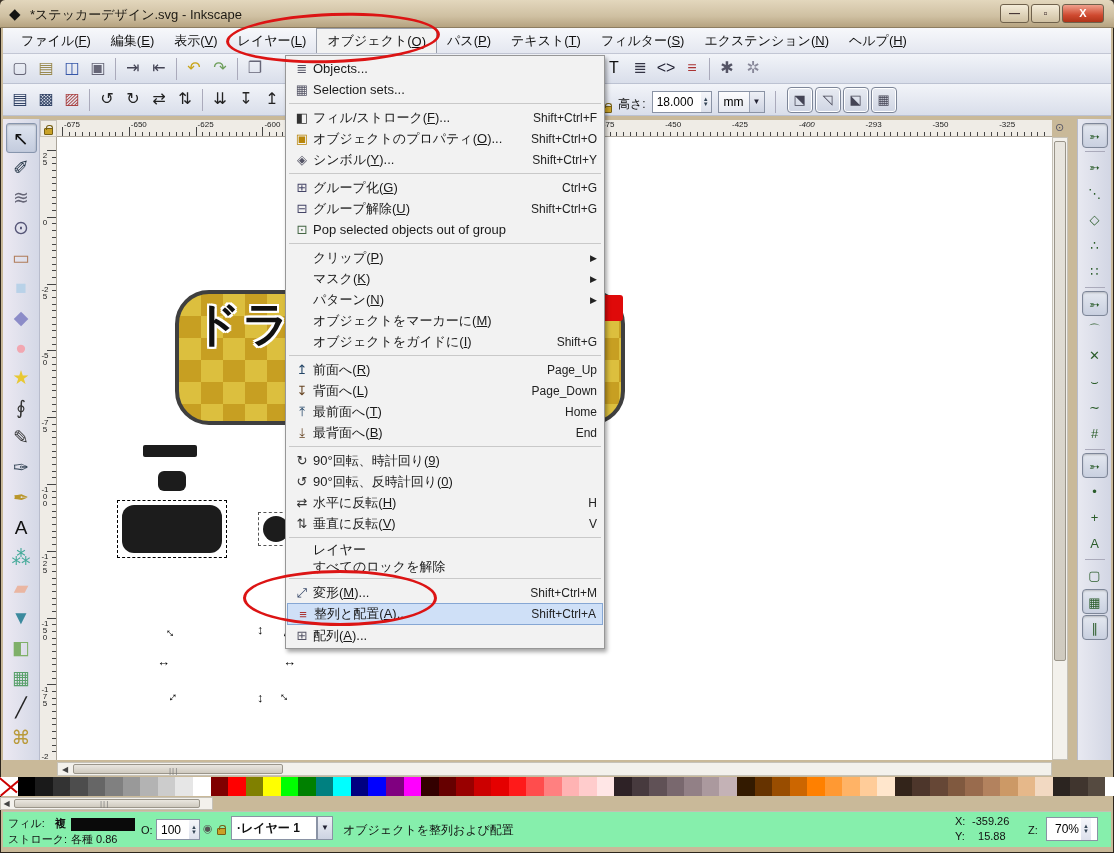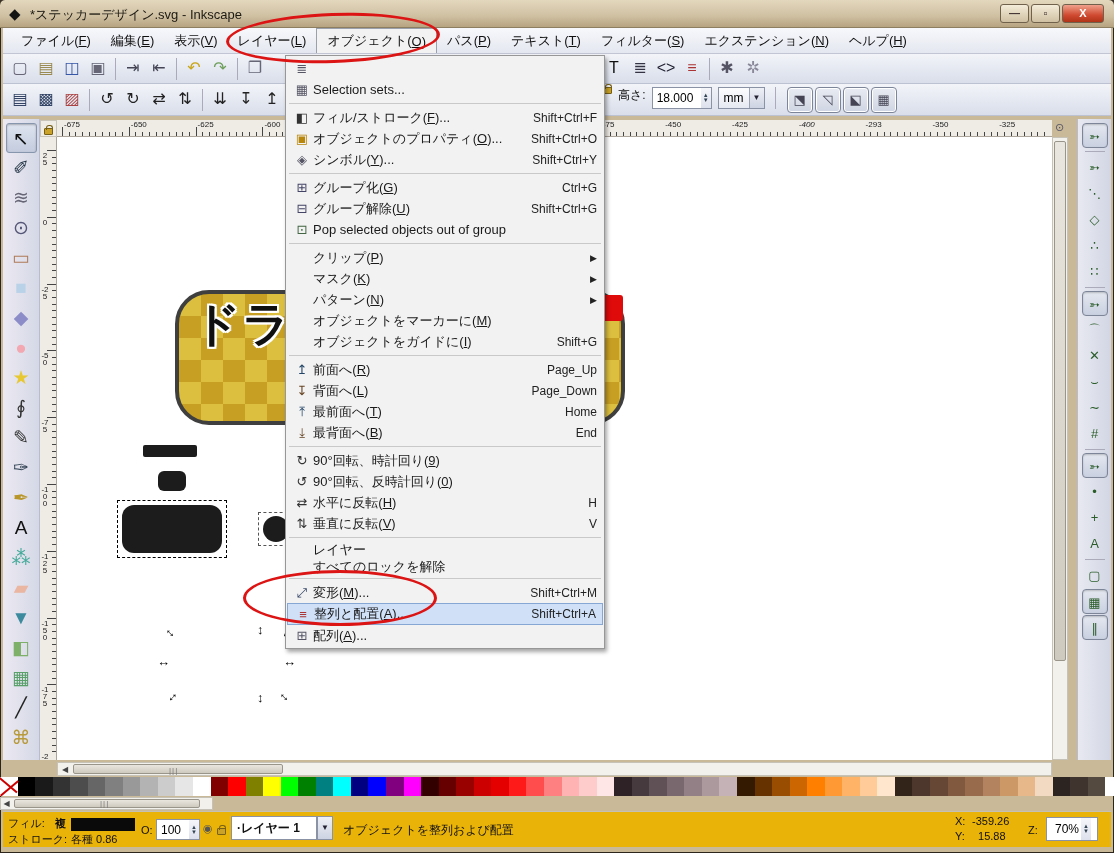--- a/index.html
+++ b/index.html
@@ -76,21 +76,21 @@
   .sb-arrow{position:absolute;font-size:8px;color:#444;line-height:12px;text-align:center;}
   #hscroll{left:57px;top:762px;width:995px;height:14px;}
   #vscroll{left:1052px;top:137px;width:16px;height:623px;}
   #palette{left:0;top:777px;width:1114px;height:19px;background:#fff;display:flex;}
   .swatch{width:17.55px;height:19px;flex:0 0 auto;}
   .swatch.none{background:#fff;position:relative;}
   .swatch.none:before,.swatch.none:after{content:"";position:absolute;left:0;top:0;width:23px;height:1.5px;background:#c00;transform-origin:0 0;}
   .swatch.none:before{transform:rotate(40deg);}
   .swatch.none:after{top:18px;transform:rotate(-40deg);}
   #palscroll{left:0;top:797px;width:213px;height:13px;}
-  #statusbar{left:3px;top:811px;width:1108px;height:36px;background:#eab308;border-top:1px solid #c4c0b4;font-size:11px;color:#111;}
+  #statusbar{left:3px;top:811px;width:1108px;height:36px;background:#86efac;border-top:1px solid #c4c0b4;font-size:11px;color:#111;}
   .st{position:absolute;}
   #fill-swatch{left:68px;top:6px;width:64px;height:13px;background:#0a0a0a;}
   .mini-lock{display:inline-block;width:9px;height:7px;background:#c9a227;border:1px solid #776015;border-radius:1px;position:relative;}
   .mini-lock:before{content:"";position:absolute;left:1px;top:-4px;width:5px;height:4px;border:1px solid #776015;border-bottom:none;border-radius:3px 3px 0 0;}
   #layer-dd{left:228px;top:4px;width:86px;height:24px;background:#fff;border:1px solid #8a93a5;display:flex;align-items:center;font-size:12px;font-weight:bold;padding-left:5px;}
   #zoom-box{left:1043px;top:5px;width:52px;height:24px;}
 </style>
 </head>
 <body>
 
@@ -116,21 +116,21 @@
       <div class="mb-item">エクステンション(<u>N</u>)</div>
       <div class="mb-item">ヘルプ(<u>H</u>)</div>
     </div>
 
   <div id="toolbar-commands" class="tbar abs">
     <span id="cmd-left" style="position:absolute;left:4px;top:0;"><span class="tb-ico" style="color: rgb(102, 102, 119);">▢</span><span class="tb-ico" style="color: rgb(154, 139, 82);">▤</span><span class="tb-ico" style="color: rgb(54, 87, 168);">◫</span><span class="tb-ico" style="color: rgb(102, 102, 119);">▣</span><span class="tb-sep"></span><span class="tb-ico" style="color: rgb(68, 68, 85);">⇥</span><span class="tb-ico" style="color: rgb(68, 68, 85);">⇤</span><span class="tb-sep"></span><span class="tb-ico" style="color: rgb(200, 164, 24);">↶</span><span class="tb-ico" style="color: rgb(109, 158, 90);">↷</span><span class="tb-sep"></span><span class="tb-ico" style="color: rgb(102, 102, 119);">❐</span></span>
     <span id="cmd-right" style="position:absolute;left:598px;top:0;"><span class="tb-ico" style="color: rgb(17, 17, 17);">T</span><span class="tb-ico" style="color: rgb(51, 51, 68);">≣</span><span class="tb-ico" style="color: rgb(34, 34, 51);">&lt;&gt;</span><span class="tb-ico" style="color: rgb(170, 51, 51);">≡</span><span class="tb-sep"></span><span class="tb-ico" style="color: rgb(85, 85, 102);">✱</span><span class="tb-ico" style="color: rgb(136, 136, 153);">✲</span></span>
   </div>
   <div id="toolbar-controls" class="tbar abs">
     <span id="ctl-left" style="position:absolute;left:4px;top:1px;"><span class="tb-ico" style="color: rgb(51, 68, 102);">▤</span><span class="tb-ico" style="color: rgb(51, 68, 102);">▩</span><span class="tb-ico" style="color: rgb(170, 68, 68);">▨</span><span class="tb-sep"></span><span class="tb-ico" style="color: rgb(34, 34, 34);">↺</span><span class="tb-ico" style="color: rgb(34, 34, 34);">↻</span><span class="tb-ico" style="color: rgb(34, 34, 34);">⇄</span><span class="tb-ico" style="color: rgb(34, 34, 34);">⇅</span><span class="tb-sep"></span><span class="tb-ico" style="color: rgb(34, 34, 34);">⇊</span><span class="tb-ico" style="color: rgb(34, 34, 34);">↧</span><span class="tb-ico" style="color: rgb(34, 34, 34);">↥</span></span>
-    <span style="position:absolute;left:600px;top:3px;display:flex;align-items:flex-start;gap:6px;">
+    <span style="position:absolute;left:600px;top:3px;display:flex;align-items:flex-end;gap:6px;">
       <span class="mini-lock"></span>
       <span class="ctl-label">高さ:</span>
       <span class="spinbox">
         <input value="18.000" style="">
         <span class="spin-arrows">
             <span>▲</span>
             <span>▼</span>
           </span>
       </span>
       <span class="unitdd">
@@ -471,20 +471,21 @@
     <div class="blk" style="left:65px;top:368px;width:100px;height:48px;border-radius:12px;"></div>
     <div id="sel-rect"></div>
     <div id="partial-obj"></div>
     <div id="partial-blob"></div>
     <span id="handles"><span class="handle" style="left: 108px; top: 489px; transform: rotate(45deg);">↔</span><span class="handle" style="left: 222px; top: 489px; transform: rotate(-45deg);">↔</span><span class="handle" style="left: 108px; top: 553px; transform: rotate(-45deg);">↔</span><span class="handle" style="left: 222px; top: 553px; transform: rotate(45deg);">↔</span><span class="handle" style="left: 200px; top: 487px; transform: rotate(0deg);">↕</span><span class="handle" style="left: 200px; top: 555px; transform: rotate(0deg);">↕</span><span class="handle" style="left: 100px; top: 519px; transform: rotate(0deg);">↔</span><span class="handle" style="left: 226px; top: 519px; transform: rotate(0deg);">↔</span></span>
   </div>
 
   <div id="objmenu" class="abs">
       <div class="menu-item">
         <span class="mi-icon" style="color: rgb(85, 85, 102);">≣</span>
+        <span class="mi-label">Objects...</span>
       </div>
       <div class="menu-item">
         <span class="mi-icon" style="color: rgb(85, 85, 102);">▦</span>
         <span class="mi-label">Selection sets...</span>
       </div>
       <div class="menu-sep"></div>
       <div class="menu-item">
         <span class="mi-icon" style="color: rgb(51, 51, 51);">◧</span>
         <span class="mi-label">フィル/ストローク(<u>F</u>)...</span>
         <span class="mi-short">Shift+Ctrl+F</span>

